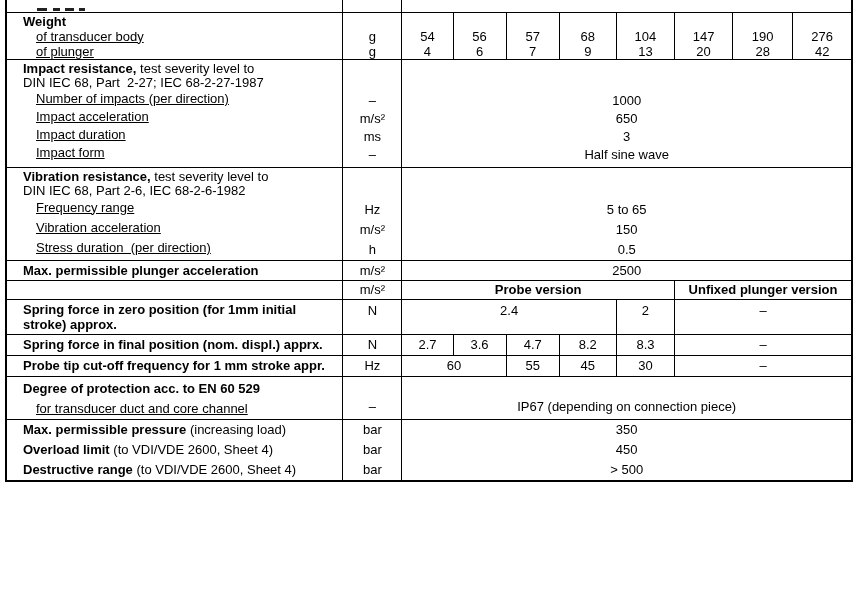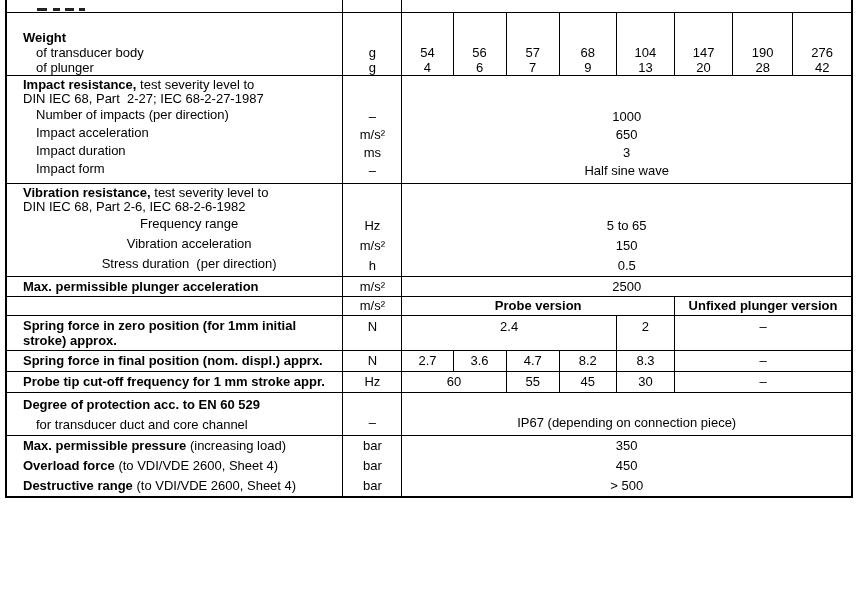--- a/index.html
+++ b/index.html
@@ -8,27 +8,27 @@
        -webkit-font-smoothing:antialiased;}
   table.spec{position:absolute;left:5px;top:0;width:848px;border-collapse:collapse;
        table-layout:fixed;border:2px solid #000;border-top:none;background:#fff;}
   td{border:1px solid #000;padding:0;font-size:13px;vertical-align:middle;overflow:hidden;}
   tr.r-top td{border-top:none;}
   td.lbl{text-align:left;padding-left:16px;vertical-align:top;}
   td.u, td.v{text-align:center;}
   .b{font-weight:bold;}
   .pre{white-space:pre-wrap;}
   .ln{height:15px;line-height:15px;}
-  .ind{padding-left:13px;}
+  .ind{padding-left:13px;text-decoration:underline;}
   .hd{height:14px;line-height:14px;}
   .sp{height:30px;}
   .sp2{height:15px;}
   tr.impact .it{height:18px;line-height:18px;}
-  tr.vib .it{height:20px;line-height:20px;text-align:center;}
-  td.pt1{padding-top:17px;}
+  tr.vib .it{height:20px;line-height:20px;}
+  td.pt1{padding-top:1px;}
   td.pt2{padding-top:2px;}
   td.vtop{vertical-align:top;padding-top:3px;}
   td.vbot{vertical-align:bottom;padding-bottom:5px;}
   .pl{height:20px;line-height:20px;}
   .frag{position:absolute;bottom:1px;height:3px;background:#222;}
   td.rel{position:relative;}
 </style>
 </head>
 <body>
 
@@ -209,21 +209,21 @@
       <div class="pl b">Degree of protection acc. to EN 60 529</div>
       <div class="pl ind">for transducer duct and core channel</div>
     </td>
     <td class="u vbot">–</td>
     <td class="v vbot" colspan="8">IP67 (depending on connection piece)</td>
   </tr>
 
   <tr style="height:59px">
     <td class="lbl" style="vertical-align:middle">
       <div class="pl"><span class="b">Max. permissible pressure</span><span class="pre"> (increasing load)</span></div>
-      <div class="pl"><span class="b">Overload force</span><span class="pre"> (to VDI/VDE 2600, Sheet 4)</span></div>
+      <div class="pl"><span class="b">Overload limit</span><span class="pre"> (to VDI/VDE 2600, Sheet 4)</span></div>
       <div class="pl"><span class="b">Destructive range</span><span class="pre"> (to VDI/VDE 2600, Sheet 4)</span></div>
     </td>
     <td class="u" style="vertical-align:middle">
       <div class="pl">bar</div>
       <div class="pl">bar</div>
       <div class="pl">bar</div>
     </td>
     <td class="v" colspan="8" style="vertical-align:middle">
       <div class="pl">350</div>
       <div class="pl">450</div>

